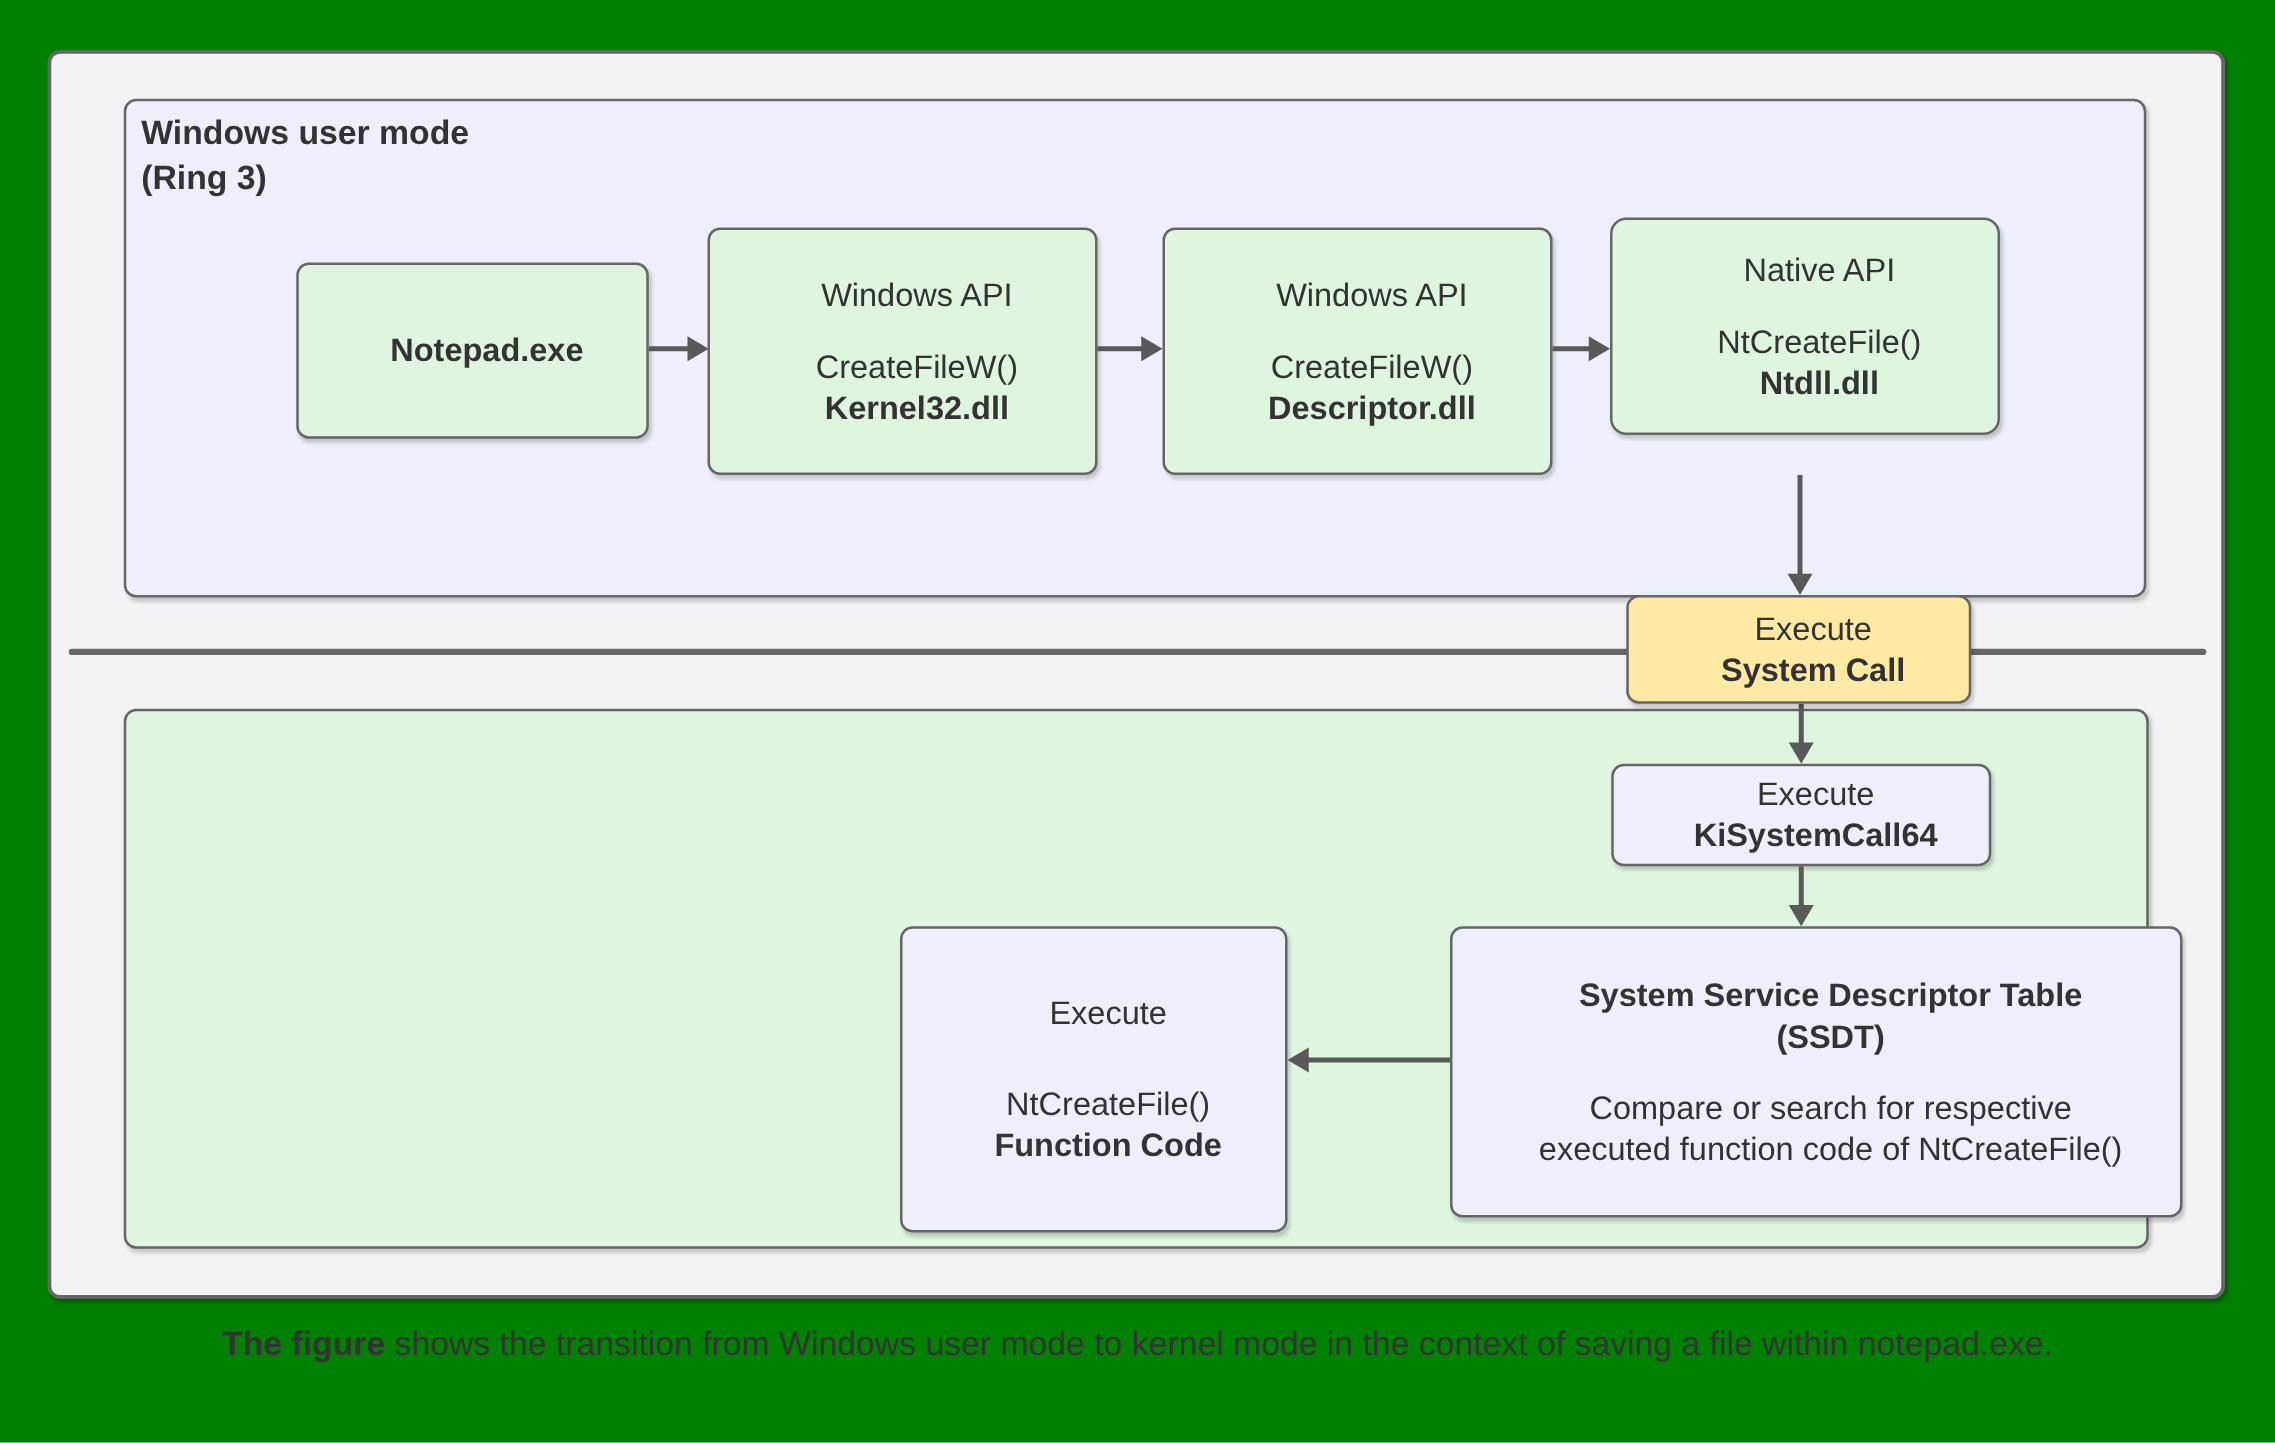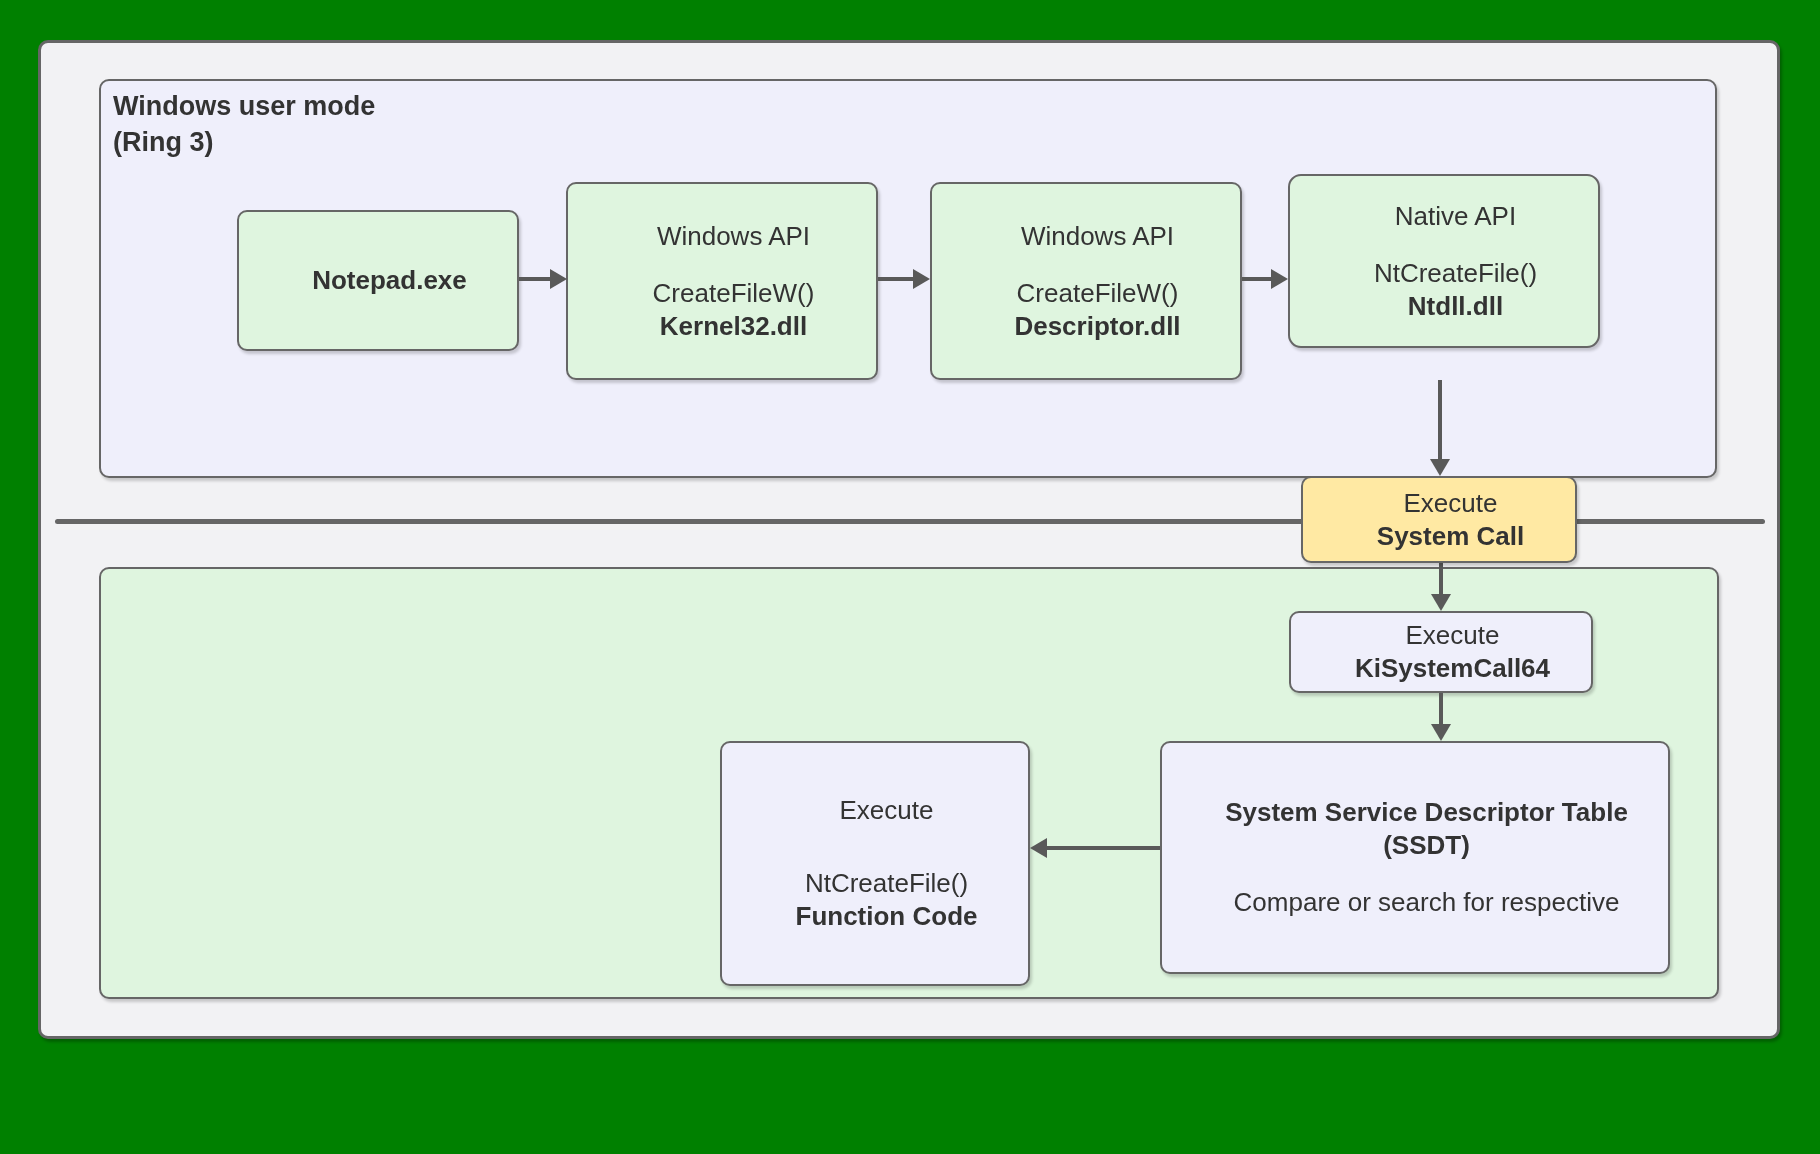--- a/index.html
+++ b/index.html
@@ -72,21 +72,21 @@
   .k32{left:566px;top:182px;width:312px;height:198px;}
   .kbase{left:930px;top:182px;width:312px;height:198px;}
   .ntdll{left:1288px;top:174px;width:312px;height:174px;border-radius:13px;}
 
   .divider{
     position:absolute;left:55px;top:519px;width:1710px;height:5px;
     background:var(--border);border-radius:3px;z-index:2;
   }
   .syscall{left:1301px;top:476px;width:276px;height:87px;z-index:3;}
   .kisyscall{left:1289px;top:611px;width:304px;height:82px;}
-  .ssdt{left:1160px;top:741px;width:510px;height:233px;}
+  .ssdt{left:1160px;top:741px;width:586px;height:233px;}
   .funccode{left:720px;top:741px;width:310px;height:245px;}
 
   
   .conn{position:absolute;background:var(--arrow);z-index:1;}
   .head{position:absolute;width:0;height:0;z-index:1;}
   .head-right{border-top:10px solid transparent;border-bottom:10px solid transparent;border-left:17px solid var(--arrow);}
   .head-left{border-top:10px solid transparent;border-bottom:10px solid transparent;border-right:17px solid var(--arrow);}
   .head-down{border-left:10px solid transparent;border-right:10px solid transparent;border-top:17px solid var(--arrow);}
 
   .a1-line{left:519px;top:277px;width:33px;height:4px;}
@@ -161,20 +161,21 @@
   <div class="node lav-node kisyscall">
     <div>Execute</div>
     <div class="bold">KiSystemCall64</div>
   </div>
 
   <div class="node lav-node ssdt">
     <div class="bold">System Service Descriptor Table</div>
     <div class="bold">(SSDT)</div>
     <div class="gap-md"></div>
     <div>Compare or search for respective</div>
+    <div>executed function code of NtCreateFile()</div>
   </div>
 
   <div class="node lav-node funccode">
     <div>Execute</div>
     <div class="gap-lg"></div>
     <div>NtCreateFile()</div>
     <div class="bold">Function Code</div>
   </div>
 
   <div class="conn a1-line"></div>
@@ -191,14 +192,17 @@
 
   <div class="conn a5-line"></div>
   <div class="head head-down a5-head"></div>
 
   <div class="conn a6-line"></div>
   <div class="head head-down a6-head"></div>
 
   <div class="conn a7-line"></div>
   <div class="head head-left a7-head"></div>
 
+  <div class="caption">
+    <span class="bold">The figure</span><span> shows the transition from Windows user mode to kernel mode in the context of saving a file within notepad.exe.</span>
+  </div>
 
 </div>
 
 </body></html>

